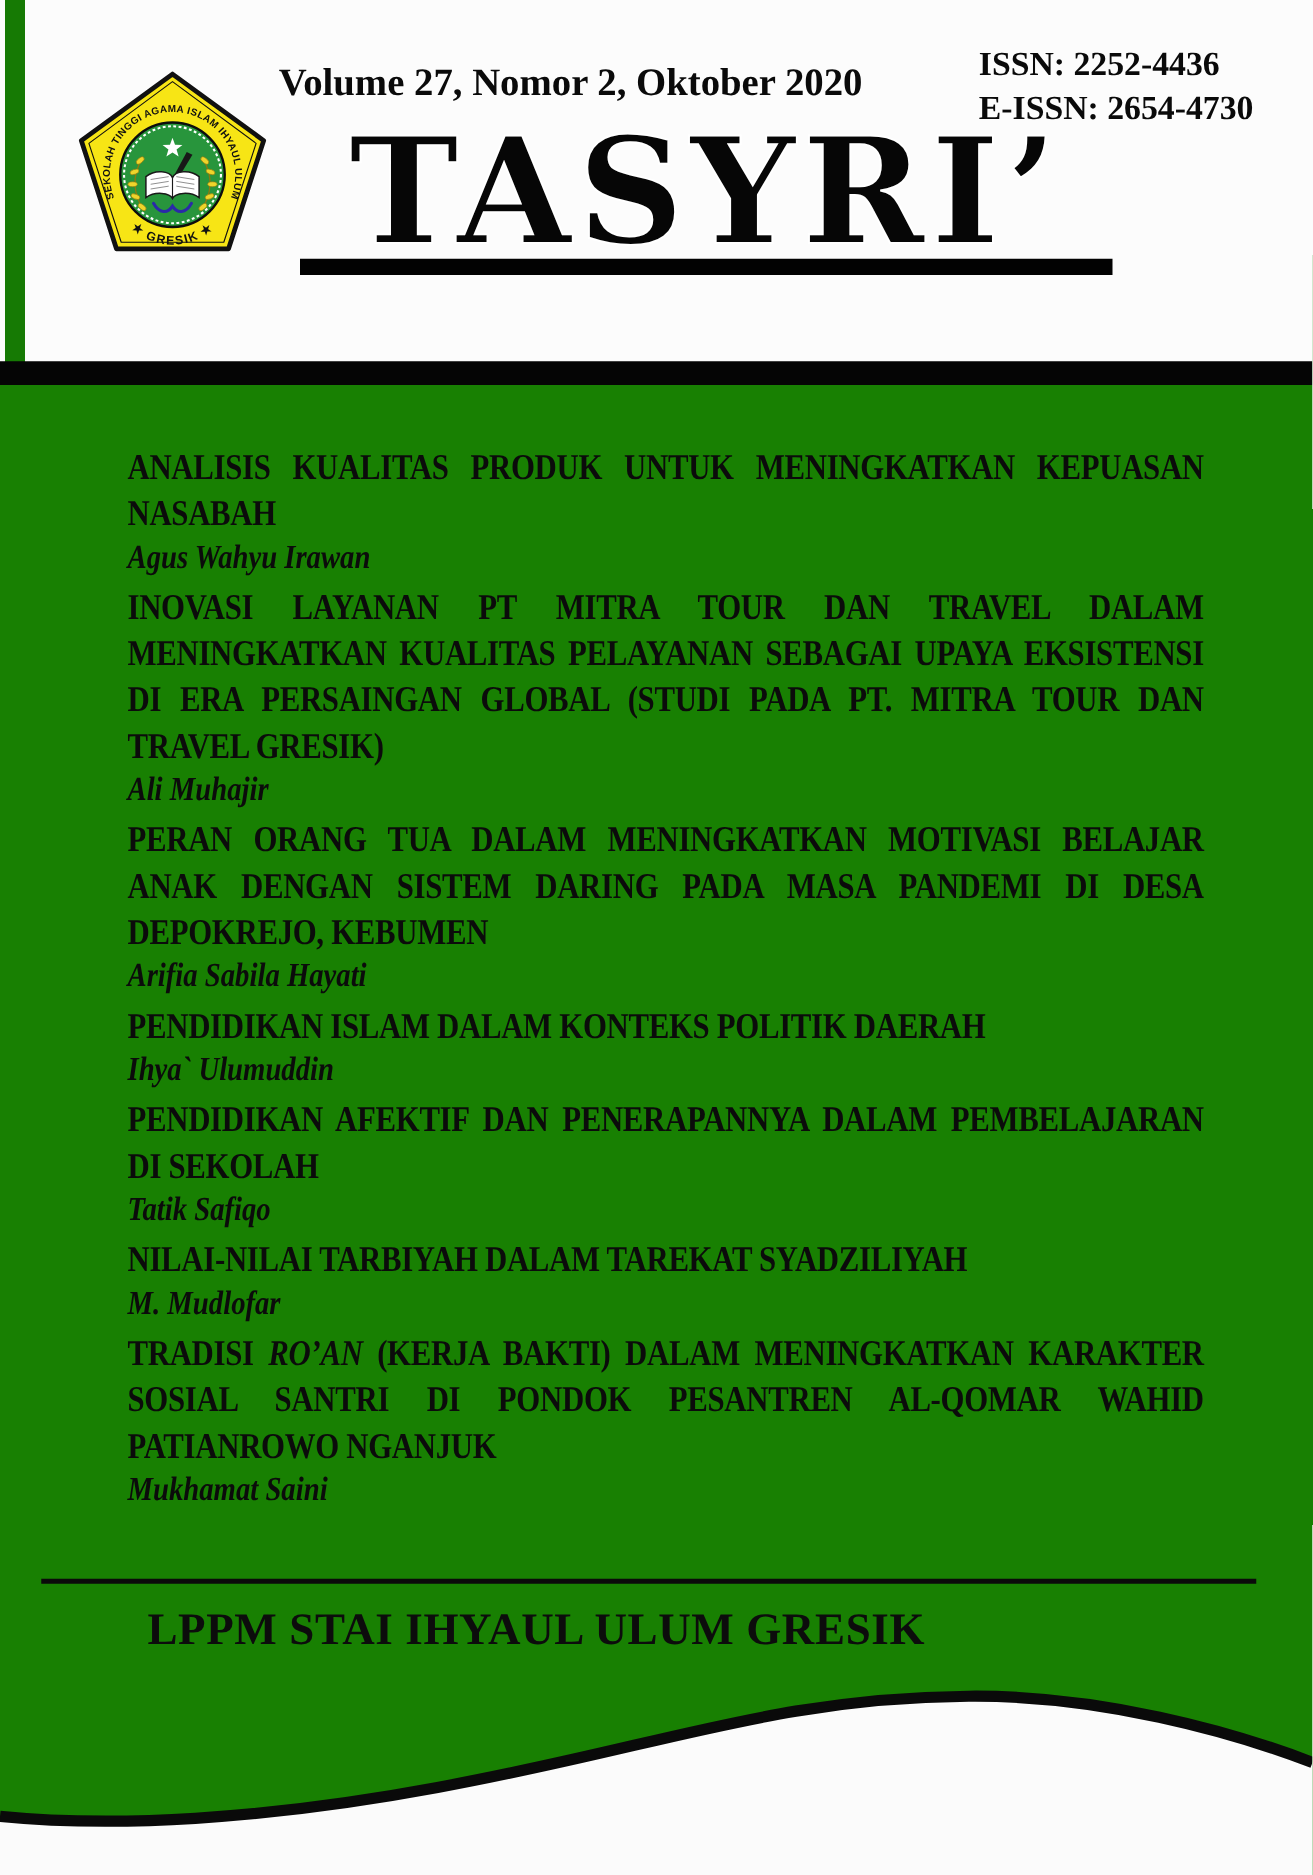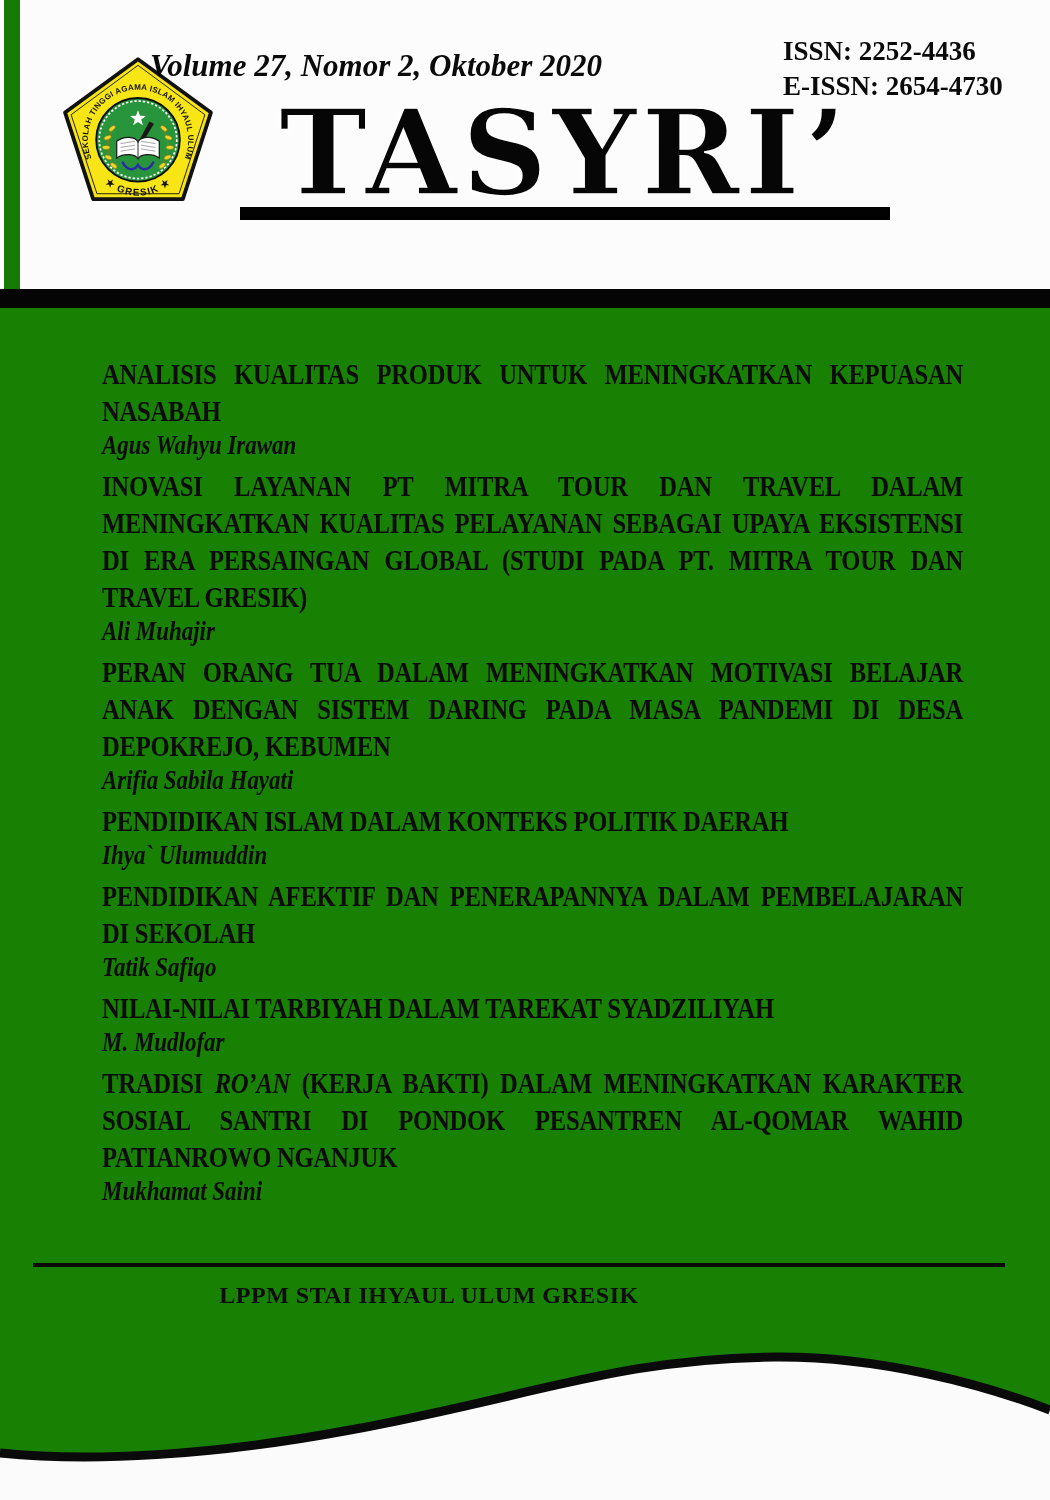--- a/index.html
+++ b/index.html
@@ -8,21 +8,21 @@
     background:#fcfcfc; overflow:hidden;
     font-family:"Liberation Serif", serif; color:#0a0a0a;
   }
   .left-strip{
     position:absolute; left:4px; top:0; width:16px; height:308px;
     background:#167a04;
   }
   .logo-svg{position:absolute; left:62px; top:56px; width:152px; height:160px;}
   .volume-line{
     position:absolute; left:150px; top:48px; width:540px;
-    text-align:left; font-size:31px; font-weight:700; white-space:nowrap;font-style:italic;
+    text-align:right; font-size:31px; font-weight:700; white-space:nowrap;
   }
   .issn-block{
     position:absolute; left:783px; top:34px;
     font-size:27px; font-weight:700; line-height:35px; white-space:nowrap;
   }
   .title-svg{position:absolute; left:240px; top:78px; width:650px; height:126px;}
   .title-svg text{
     font-family:"DejaVu Serif", serif; font-weight:700;
     font-size:118px; letter-spacing:5px;
   }
@@ -57,21 +57,21 @@
   .article-author{
     margin:0; font-size:27px; line-height:31px; font-weight:700;
     font-style:italic; color:#0b0b0b;
   }
   .footer-rule{
     position:absolute; left:33px; top:1263px; width:972px; height:4px;
     background:#0a0a0a;
   }
   .publisher{
     position:absolute; left:0; top:1282px; width:858px;
-    text-align:center; font-size:24px; font-weight:700;
+    text-align:center; font-size:36px; font-weight:700;
     letter-spacing:0.5px; color:#0c0c0c; white-space:nowrap;
   }
   .wave-svg{position:absolute; left:0; top:1340px; width:1050px; height:160px;}
   .logo-arc-text{
     font-family:"Liberation Sans", sans-serif; font-weight:700; font-size:10.5px;
     letter-spacing:0.4px; fill:#111;
   }
   .logo-gresik-text{
     font-family:"Liberation Sans", sans-serif; font-weight:700; font-size:13px;
     letter-spacing:1.5px; fill:#111;

